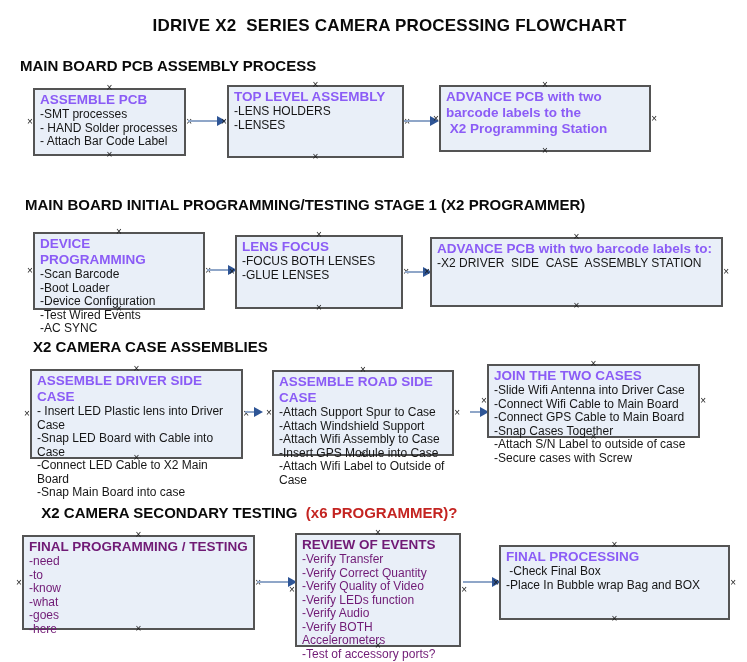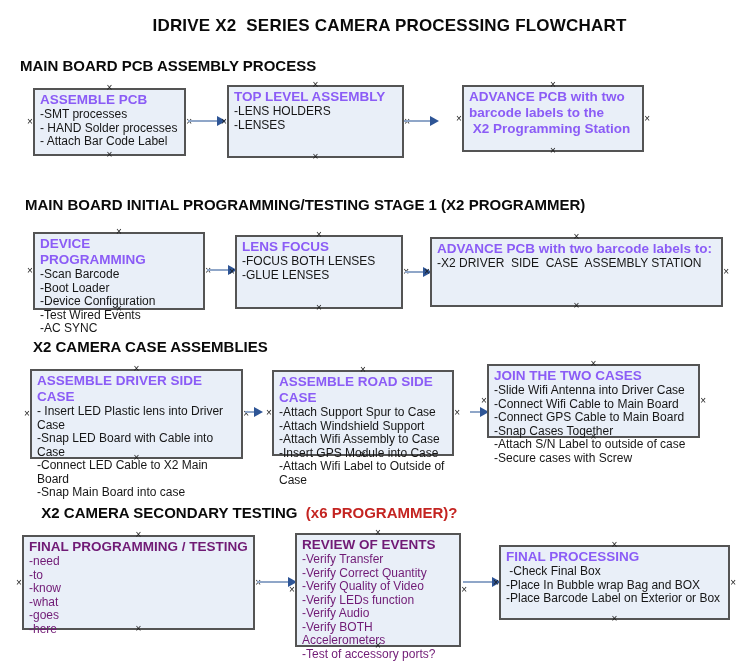--- a/index.html
+++ b/index.html
@@ -68,21 +68,21 @@
 <div class="box" style="left:227px;top:85px;width:177px;height:73px">
   <span class="h hl"></span>
   <span class="h hr"></span>
   <div class="box-title">TOP LEVEL ASSEMBLY</div>
   <div class="box-line">-LENS HOLDERS</div>
   <div class="box-line">-LENSES</div>
 </div>
 
 <div class="arrow" style="left:404px;top:120px;width:33px"></div>
 
-<div class="box" style="left:462px;top:85px;width:182px;height:67px">
+<div class="box" style="left:439px;top:85px;width:212px;height:67px">
   <span class="h hl"></span>
   <span class="h hr"></span>
   <div class="box-title">ADVANCE PCB with two
 barcode labels to the
  X2 Programming Station</div>
 </div>
 
 <div class="sec-heading" style="left:25px;top:196px">MAIN BOARD INITIAL PROGRAMMING/TESTING STAGE 1 (X2 PROGRAMMER)</div>
 
 <div class="box" style="left:33px;top:232px;width:172px;height:78px">
@@ -186,14 +186,13 @@
 </div>
 
 <div class="arrow" style="left:463px;top:581px;width:36px"></div>
 
 <div class="box" style="left:499px;top:545px;width:231px;height:75px">
   <span class="h hl"></span>
   <span class="h hr"></span>
   <div class="box-title">FINAL PROCESSING</div>
   <div class="box-line"> -Check Final Box</div>
   <div class="box-line">-Place In Bubble wrap Bag and BOX</div>
-  <div class="box-line">-Place Barcode Label on Exterior or Box</div>
 </div>
 
 </body></html>

